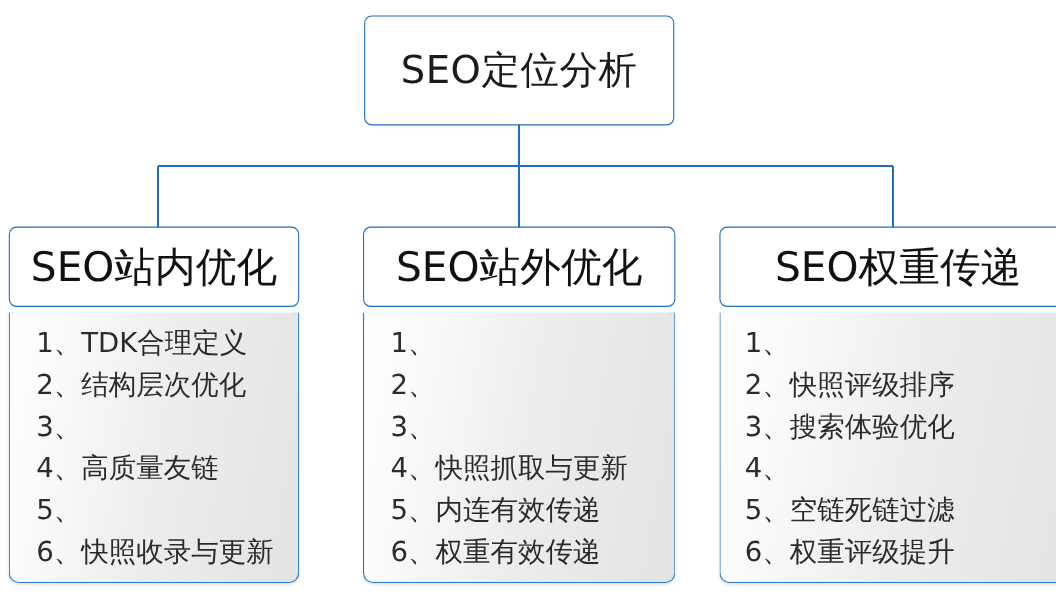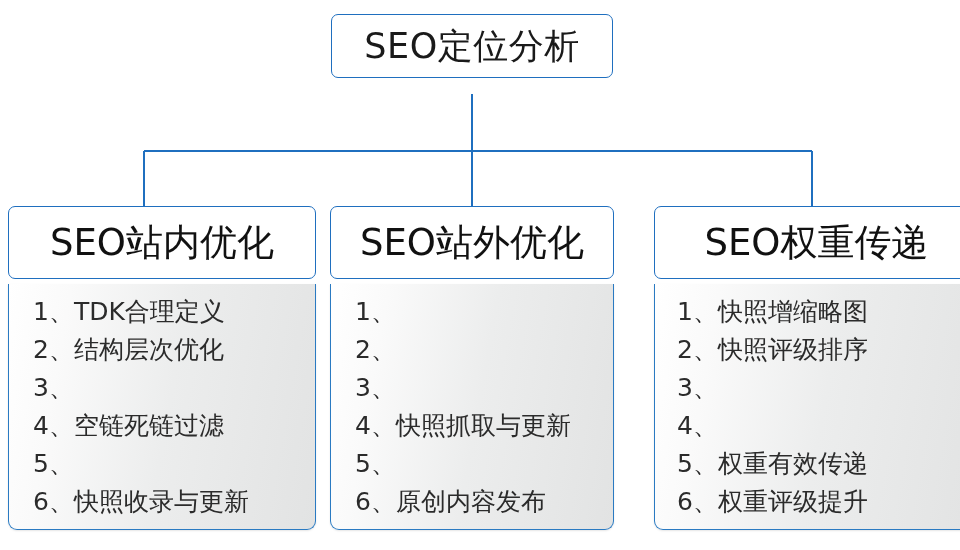--- a/index.html
+++ b/index.html
@@ -26,21 +26,21 @@
     height: 550px;
     pointer-events: none;
   }
 
   
   .root-box {
     position: absolute;
     left: 331px;
     top: 14px;
     width: 282px;
-    height: 64px;
+    height: 100px;
     box-sizing: border-box;
     border: 1.6px solid #1f6fbf;
     border-radius: 7px;
     background: #ffffff;
     display: flex;
     align-items: center;
     justify-content: center;
     z-index: 3;
   }
   .root-title {
@@ -50,21 +50,21 @@
     line-height: 1;
     white-space: nowrap;
   }
 
   
   .column {
     position: absolute;
     top: 206px;
     z-index: 3;
   }
-  .col-1 { left: 8px;   width: 308px; }
+  .col-1 { left: 8px;   width: 264px; }
   .col-2 { left: 330px; width: 284px; }
   .col-3 { left: 654px; width: 325px; }
 
   .col-head {
     box-sizing: border-box;
     height: 73px;
     border: 1.6px solid #1f6fbf;
     border-radius: 7px;
     background: #ffffff;
     display: flex;
@@ -150,21 +150,21 @@
         </li>
         <li class="item">
           <span class="item-num">2、</span>
           <span class="item-text">结构层次优化</span>
         </li>
         <li class="item">
           <span class="item-num">3、</span>
         </li>
         <li class="item">
           <span class="item-num">4、</span>
-          <span class="item-text">空链死链过滤</span>
+          <span class="item-text">高质量友链</span>
         </li>
         <li class="item">
           <span class="item-num">5、</span>
         </li>
         <li class="item">
           <span class="item-num">6、</span>
           <span class="item-text">快照收录与更新</span>
         </li>
       </ul>
     </div>
@@ -184,52 +184,53 @@
         </li>
         <li class="item">
           <span class="item-num">3、</span>
         </li>
         <li class="item">
           <span class="item-num">4、</span>
           <span class="item-text">快照抓取与更新</span>
         </li>
         <li class="item">
           <span class="item-num">5、</span>
+          <span class="item-text">内连有效传递</span>
         </li>
         <li class="item">
           <span class="item-num">6、</span>
-          <span class="item-text">原创内容发布</span>
+          <span class="item-text">权重有效传递</span>
         </li>
       </ul>
     </div>
   </div>
 
   <div class="column col-3">
     <div class="col-head">
       <span class="col-head-title">SEO权重传递</span>
     </div>
     <div class="col-body body-3">
       <ul class="item-list">
         <li class="item">
           <span class="item-num">1、</span>
-          <span class="item-text">快照增缩略图</span>
         </li>
         <li class="item">
           <span class="item-num">2、</span>
           <span class="item-text">快照评级排序</span>
         </li>
         <li class="item">
           <span class="item-num">3、</span>
+          <span class="item-text">搜索体验优化</span>
         </li>
         <li class="item">
           <span class="item-num">4、</span>
         </li>
         <li class="item">
           <span class="item-num">5、</span>
-          <span class="item-text">权重有效传递</span>
+          <span class="item-text">空链死链过滤</span>
         </li>
         <li class="item">
           <span class="item-num">6、</span>
           <span class="item-text">权重评级提升</span>
         </li>
       </ul>
     </div>
   </div>
 
 </div>

